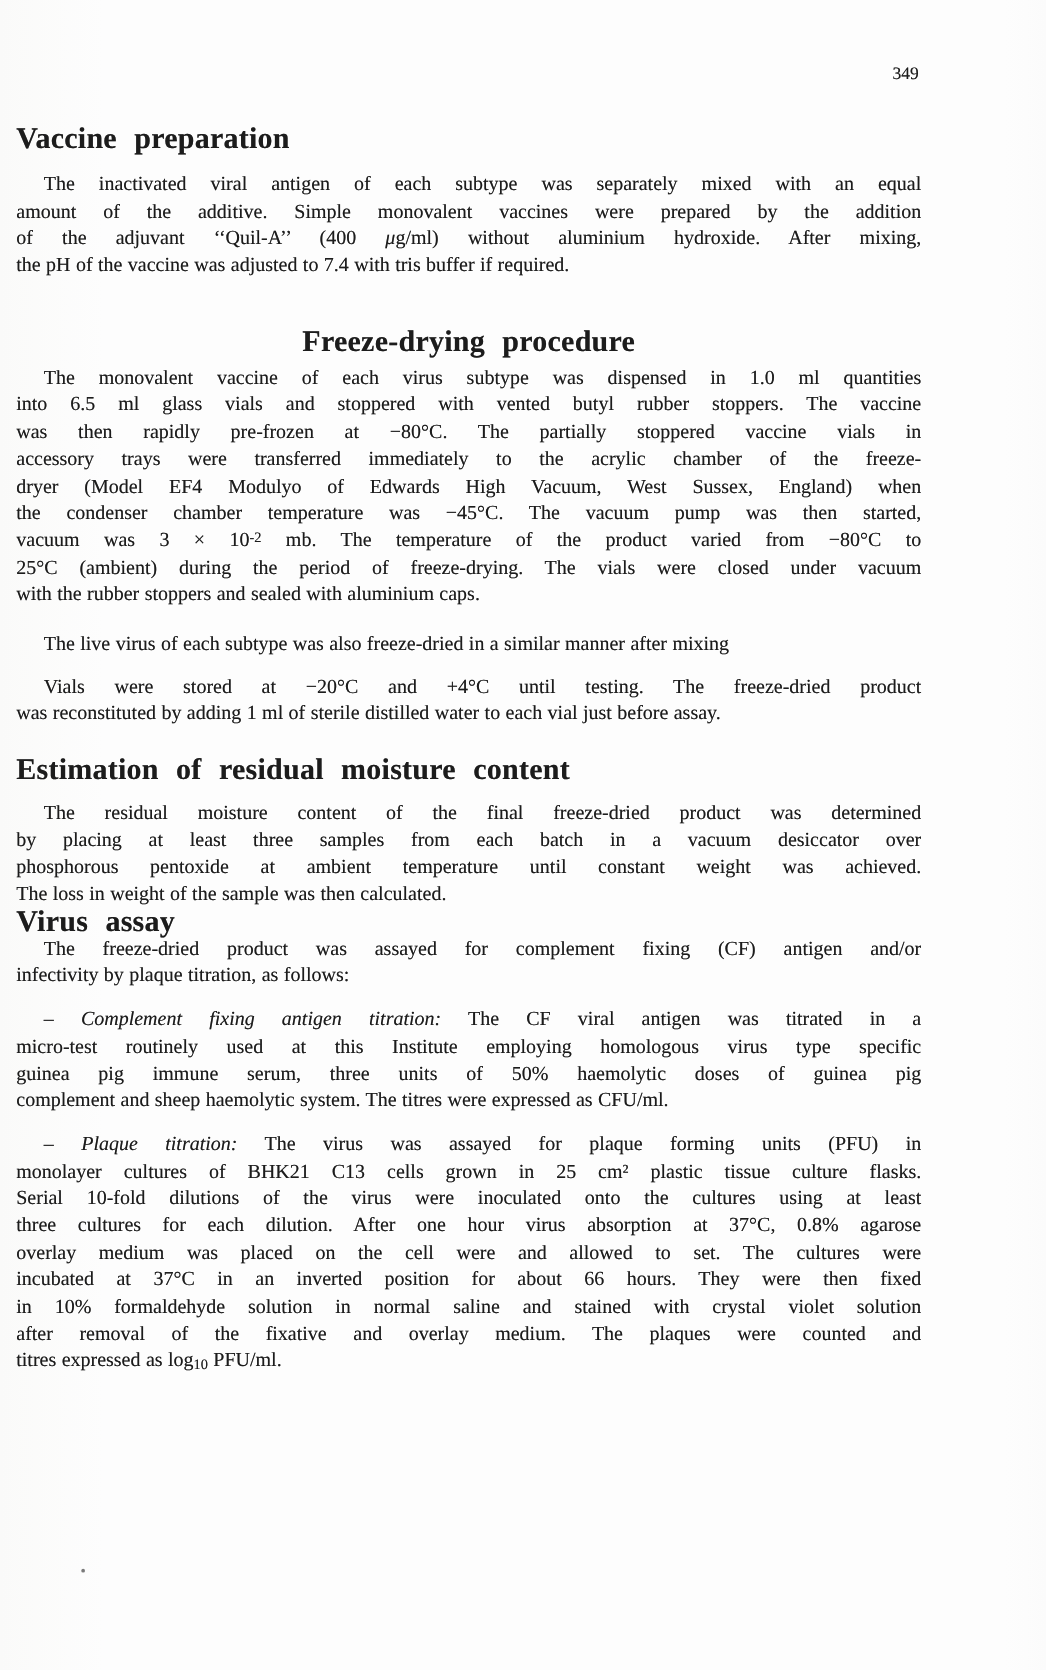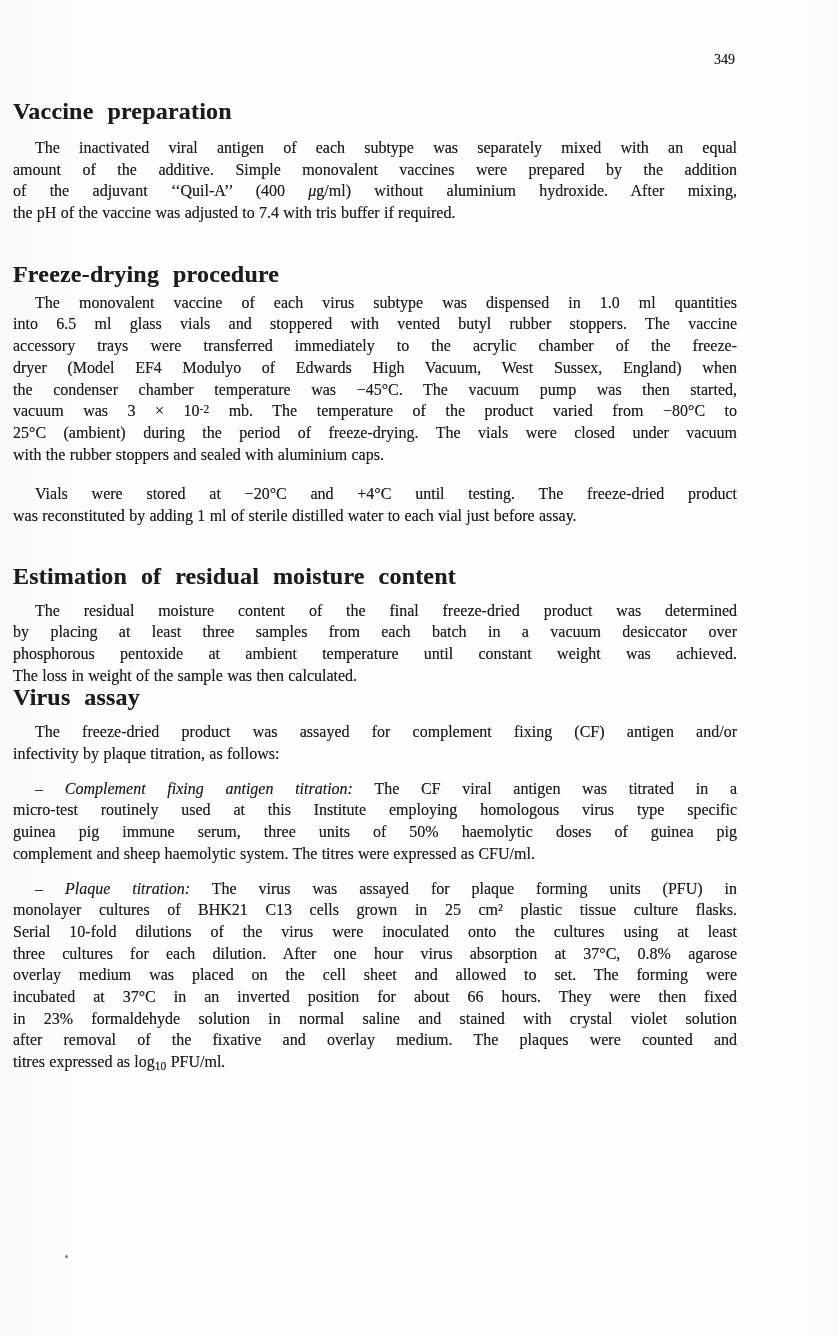--- a/index.html
+++ b/index.html
@@ -45,28 +45,28 @@
     word-spacing: 0.02em;
   }
   .line:first-child { text-indent: 22px; }
   .para .line:last-child { text-align-last: left; }
   .line sup { font-size: 72%; vertical-align: 0.3em; line-height: 0; }
   .line sub { font-size: 72%; vertical-align: -0.22em; line-height: 0; }
   .line i { font-style: italic; }
   
   .mt-h1 { margin-top: 28px; }
   .mt-p1 { margin-top: 15px; }
-  .mt-h2 { margin-top: 39px; }
+  .mt-h2 { margin-top: 39px; text-align: center; }
   .mt-p2 { margin-top: 7px; }
   .mt-p3 { margin-top: 18px; }
   .mt-p4 { margin-top: 12px; }
-  .mt-h3 { margin-top: 38px; }
+  .mt-h3 { margin-top: 23px; }
   .mt-p5 { margin-top: 13px; }
   .mt-h4 { }
-  .mt-p6 { margin-top: 13px; }
+  .mt-p6 { }
   .mt-p7 { margin-top: 13px; }
   .mt-p8 { margin-top: 13px; }
   .speck {
     position: absolute;
     left: 65px;
     top: 1255px;
     width: 3px;
     height: 3px;
     border-radius: 50%;
     background: #7a7a7a;
@@ -85,28 +85,30 @@
         <div class="line" style="">The inactivated viral antigen of each subtype was separately mixed with an equal</div>
         <div class="line" style="">amount of the additive. Simple monovalent vaccines were prepared by the addition</div>
         <div class="line" style="">of the adjuvant ‘‘Quil-A’’ (400 <i>μ</i>g/ml) without aluminium hydroxide. After mixing,</div>
         <div class="line" style="">the pH of the vaccine was adjusted to 7.4 with tris buffer if required.</div>
       </div>
 
     <h2 class="hd mt-h2">Freeze-drying procedure</h2>
     <div class="para mt-p2">
         <div class="line" style="">The monovalent vaccine of each virus subtype was dispensed in 1.0 ml quantities</div>
         <div class="line" style="">into 6.5 ml glass vials and stoppered with vented butyl rubber stoppers. The vaccine</div>
+        <div class="line" style="">was then rapidly pre-frozen at −80°C. The partially stoppered vaccine vials in</div>
         <div class="line" style="">accessory trays were transferred immediately to the acrylic chamber of the freeze-</div>
         <div class="line" style="">dryer (Model EF4 Modulyo of Edwards High Vacuum, West Sussex, England) when</div>
         <div class="line" style="">the condenser chamber temperature was −45°C. The vacuum pump was then started,</div>
         <div class="line" style="">vacuum was 3 × 10<sup>-2</sup> mb. The temperature of the product varied from −80°C to</div>
         <div class="line" style="">25°C (ambient) during the period of freeze-drying. The vials were closed under vacuum</div>
         <div class="line" style="">with the rubber stoppers and sealed with aluminium caps.</div>
       </div>
     <div class="para mt-p3">
+        <div class="line" style="">The live virus of each subtype was also freeze-dried in a similar manner after mixing</div>
       </div>
     <div class="para mt-p4">
         <div class="line" style="">Vials were stored at −20°C and +4°C until testing. The freeze-dried product</div>
         <div class="line" style="">was reconstituted by adding 1 ml of sterile distilled water to each vial just before assay.</div>
       </div>
 
     <h2 class="hd mt-h3">Estimation of residual moisture content</h2>
     <div class="para mt-p5">
         <div class="line" style="">The residual moisture content of the final freeze-dried product was determined</div>
         <div class="line" style="">by placing at least three samples from each batch in a vacuum desiccator over</div>
@@ -123,22 +125,22 @@
         <div class="line" style="">– <i>Complement fixing antigen titration:</i> The CF viral antigen was titrated in a</div>
         <div class="line" style="">micro-test routinely used at this Institute employing homologous virus type specific</div>
         <div class="line" style="">guinea pig immune serum, three units of 50% haemolytic doses of guinea pig</div>
         <div class="line" style="">complement and sheep haemolytic system. The titres were expressed as CFU/ml.</div>
       </div>
     <div class="para mt-p8">
         <div class="line" style="">– <i>Plaque titration:</i> The virus was assayed for plaque forming units (PFU) in</div>
         <div class="line" style="">monolayer cultures of BHK21 C13 cells grown in 25 cm² plastic tissue culture flasks.</div>
         <div class="line" style="">Serial 10-fold dilutions of the virus were inoculated onto the cultures using at least</div>
         <div class="line" style="">three cultures for each dilution. After one hour virus absorption at 37°C, 0.8% agarose</div>
-        <div class="line" style="">overlay medium was placed on the cell sheet and allowed to set. The forming were</div>
+        <div class="line" style="">overlay medium was placed on the cell were and allowed to set. The cultures were</div>
         <div class="line" style="">incubated at 37°C in an inverted position for about 66 hours. They were then fixed</div>
-        <div class="line" style="">in 23% formaldehyde solution in normal saline and stained with crystal violet solution</div>
+        <div class="line" style="">in 10% formaldehyde solution in normal saline and stained with crystal violet solution</div>
         <div class="line" style="">after removal of the fixative and overlay medium. The plaques were counted and</div>
         <div class="line" style="">titres expressed as log<sub>10</sub> PFU/ml.</div>
       </div>
 
   </div>
   <div class="speck"></div>
 </div>
 
 </body></html>

